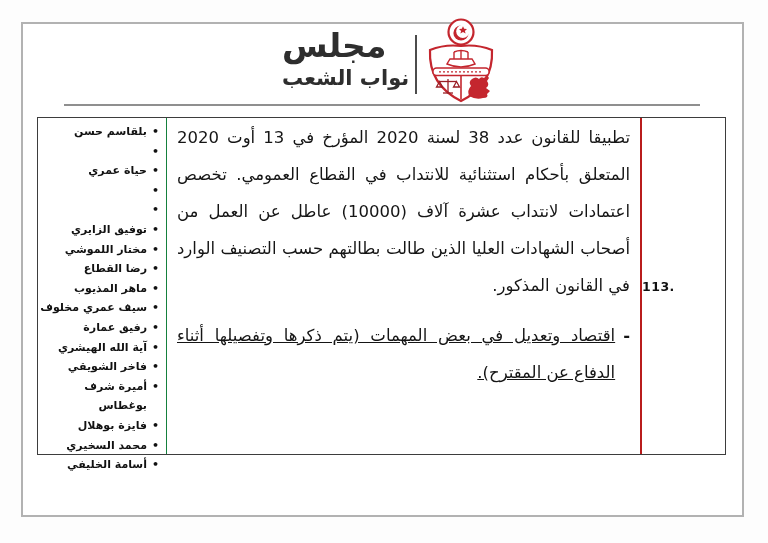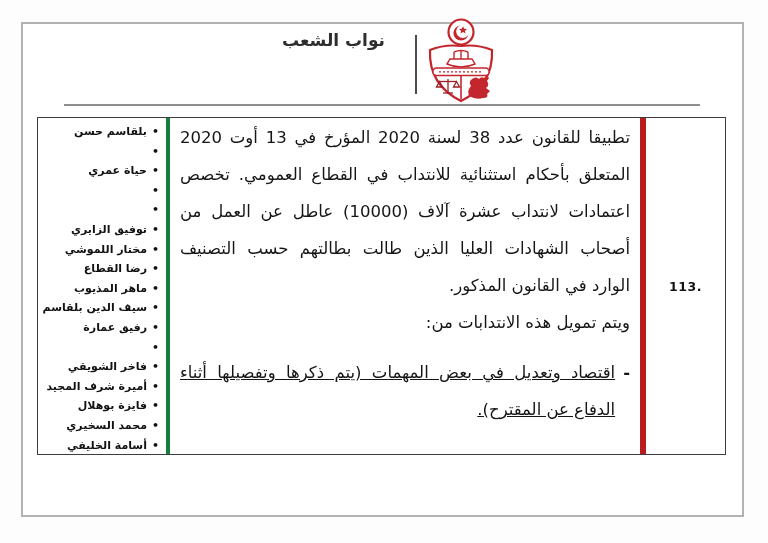--- a/index.html
+++ b/index.html
@@ -12,42 +12,42 @@
   .page-frame{
     position:absolute;left:21px;top:22px;width:723px;height:495px;
     border:2px solid #b2b2b2;background:#fff;box-sizing:border-box;
   }
   
   .brand{
     position:absolute;top:27px;left:282px;width:128px;
     direction:rtl;text-align:left;color:#2e2e2e;
   }
   .brand-title{font-size:33px;font-weight:bold;line-height:38px;display:block;}
-  .brand-sub{font-size:17px;font-weight:bold;line-height:27px;display:block;}
+  .brand-sub{font-size:21px;font-weight:bold;line-height:27px;display:block;}
   .brand-divider{
     position:absolute;left:415px;top:35px;width:2px;height:59px;background:#4c4c4c;
   }
   .logo{position:absolute;left:421px;top:17px;width:80px;height:86px;}
   .header-rule{
     position:absolute;left:64px;top:104px;width:636px;height:2px;background:#8f8f8f;
   }
   
   .doc-table{
     position:absolute;left:37px;top:117px;width:689px;height:338px;
     border:1px solid #3d3d3d;box-sizing:border-box;
     display:flex;direction:rtl;background:#fff;
   }
   .col{box-sizing:border-box;}
   .col-number{
-    width:85px;border-left:6px solid #b91c1c;
-    display:flex;align-items:center;justify-content:center;
+    width:85px;border-left:2px solid #b91c1c;
+    display:flex;align-items:center;justify-content:flex-end;
   }
   .row-number{direction:ltr;font-size:12.5px;font-weight:bold;letter-spacing:.5px;color:#111;}
   .col-body{
-    width:474px;border-left:4px solid #15803d;
+    width:474px;border-left:1px solid #15803d;
     padding:1px 10px 0 10px;direction:rtl;
   }
   .col-body p{margin:0;font-size:16.5px;line-height:37px;text-align:justify;color:#151515;}
   .para-1{margin-top:2px;}
   .para-2{margin-top:13px;text-align:right;}
   .list-item{
     margin-top:13px;display:flex;gap:8px;direction:rtl;
     font-size:16.5px;line-height:37px;color:#151515;
   }
   .dash-marker{flex:0 0 auto;font-weight:bold;}
@@ -61,20 +61,21 @@
     font-size:11px;font-weight:bold;line-height:19.6px;color:#111;
   }
   .bullet{flex:0 0 auto;font-size:11px;}
 </style>
 </head>
 <body>
 
 <div class="page-frame"></div>
 
 <div class="brand">
+  <span class="brand-title">مجلس</span>
   <span class="brand-sub">نواب الشعب</span>
 </div>
 
 <div class="brand-divider"></div>
 
 <div class="logo">
   <svg viewBox="0 0 80 86" width="80" height="86">
 
     <circle cx="40" cy="15" r="12.5" fill="#ffffff" stroke="#c4262e" stroke-width="2.2"></circle>
     <circle cx="40" cy="16" r="7.6" fill="#c4262e"></circle>
@@ -111,21 +112,20 @@
 <div class="header-rule"></div>
 
 <div class="doc-table">
 
   <div class="col col-number">
     <span class="row-number">113.</span>
   </div>
 
   <div class="col col-body">
     <p class="para-1">تطبيقا للقانون عدد 38 لسنة 2020 المؤرخ في 13 أوت 2020 المتعلق بأحكام استثنائية للانتداب في القطاع العمومي. تخصص اعتمادات لانتداب عشرة آلاف (10000) عاطل عن العمل من أصحاب الشهادات العليا الذين طالت بطالتهم حسب التصنيف الوارد في القانون المذكور.</p>
-    <p class="para-2">ويتم تمويل هذه الانتدابات من:</p>
     <div class="list-item">
       <span class="dash-marker">-</span>
       <span class="list-text">اقتصاد وتعديل في بعض المهمات (يتم ذكرها وتفصيلها أثناء الدفاع عن المقترح).</span>
     </div>
   </div>
 
   <div class="col col-names">
     <ul class="names-list">
         <li class="name-item">
         <span class="bullet">•</span>
@@ -155,36 +155,37 @@
         <li class="name-item">
         <span class="bullet">•</span>
         <span>رضا القطاع</span>
       </li>
         <li class="name-item">
         <span class="bullet">•</span>
         <span>ماهر المذيوب</span>
       </li>
         <li class="name-item">
         <span class="bullet">•</span>
-        <span>سيف الدين بلقاسم</span>
+        <span>سيف عمري مخلوف</span>
       </li>
         <li class="name-item">
         <span class="bullet">•</span>
         <span>رفيق عمارة</span>
       </li>
         <li class="name-item">
         <span class="bullet">•</span>
+        <span>آية الله الهيشري</span>
       </li>
         <li class="name-item">
         <span class="bullet">•</span>
         <span>فاخر الشويقي</span>
       </li>
         <li class="name-item">
         <span class="bullet">•</span>
-        <span>أميرة شرف المجيد</span>
+        <span>أميرة شرف بوغطاس</span>
       </li>
         <li class="name-item">
         <span class="bullet">•</span>
         <span>فايزة بوهلال</span>
       </li>
         <li class="name-item">
         <span class="bullet">•</span>
         <span>محمد السخيري</span>
       </li>
         <li class="name-item">

